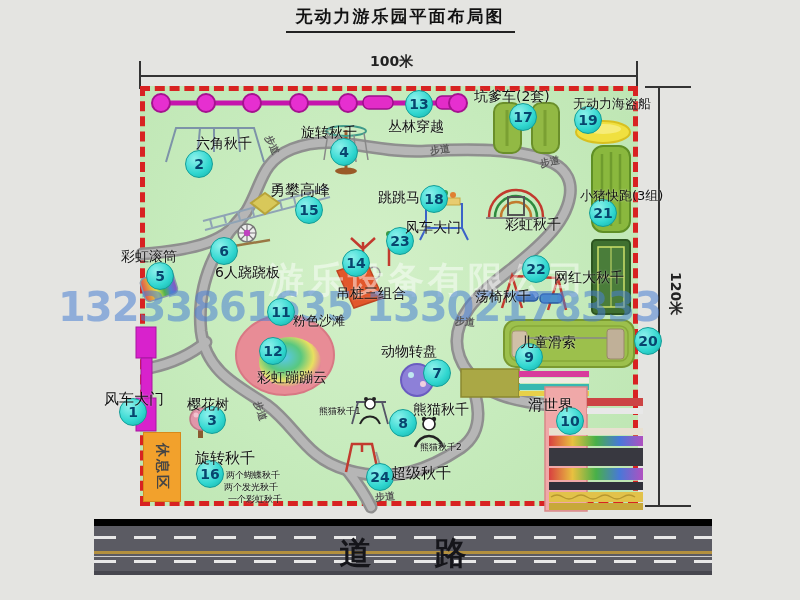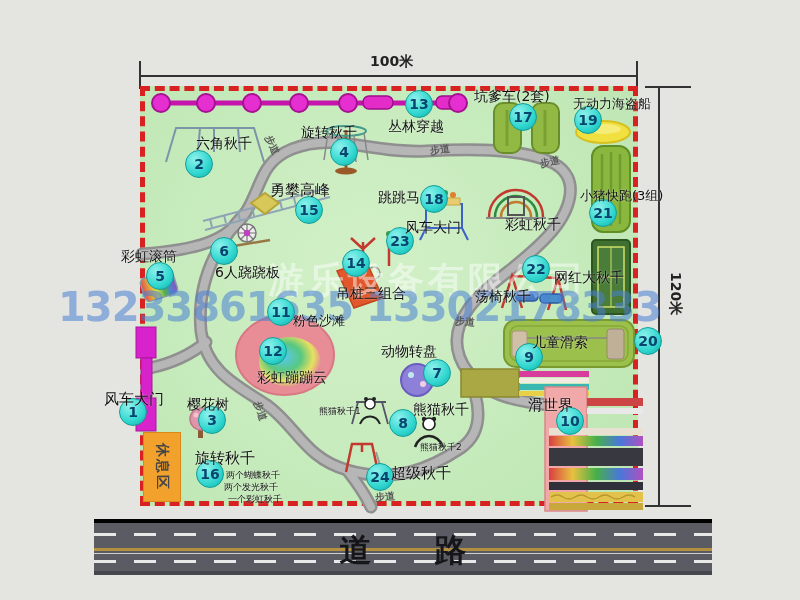--- a/index.html
+++ b/index.html
@@ -32,33 +32,36 @@
   #map-layer{position:absolute;left:0;top:0;width:800px;height:600px;z-index:4;}
   .badge{position:absolute;width:26px;height:26px;border-radius:50%;
          background:radial-gradient(circle at 35% 30%, #8df2ec, #2fd6cf 60%, #17aca6);
          border:1px solid #119e98;color:#07456e;font-weight:bold;font-size:14px;
          display:flex;align-items:center;justify-content:center;transform:translate(-50%,-50%);}
   .attr-label{position:absolute;font-size:13.5px;font-weight:normal;color:#101010;
               white-space:nowrap;text-shadow:0 0 2px rgba(255,255,255,0.65);}
   .walk-label{position:absolute;font-size:10px;font-weight:bold;color:#5a5a5a;white-space:nowrap;}
   
   #road{position:absolute;left:94px;top:519px;width:618px;height:56px;background:#5b5b63;
-        border-top:4px solid #000000;border-bottom:4px solid #46464e;box-sizing:border-box;}
+        border-top:7px solid #000000;border-bottom:4px solid #46464e;box-sizing:border-box;}
   .lane-dash{position:absolute;left:0;width:100%;height:3px;
              background:repeating-linear-gradient(90deg,#e8e8e8 0 22px,transparent 22px 40px);}
   #lane-center-yellow{position:absolute;left:0;top:25px;width:100%;height:3px;background:#b3903f;}
   #lane-center-white{position:absolute;left:0;top:30px;width:100%;height:1px;background:#cfcfcf;}
   #road-label{position:absolute;left:0;top:6px;width:100%;text-align:center;font-size:32px;
               font-weight:bold;color:#15151a;letter-spacing:26px;text-indent:26px;}
 </style>
 </head>
 <body>
 
 <div id="stage">
 
+  <div id="title-wrap">
+    <span id="map-title">无动力游乐园平面布局图</span>
+  </div>
 
   <div class="dim-line" style="left:140px;top:75px;width:497px;height:2px;"></div>
   <div class="dim-line" style="left:139px;top:61px;width:2px;height:28px;"></div>
   <div class="dim-line" style="left:636px;top:61px;width:2px;height:28px;"></div>
   <div class="dim-label" style="left:370px;top:53px;">100米</div>
 
   <div class="dim-line" style="left:658px;top:87px;width:2px;height:419px;"></div>
   <div class="dim-line" style="left:645px;top:86px;width:46px;height:2px;"></div>
   <div class="dim-line" style="left:645px;top:505px;width:46px;height:2px;"></div>
   <div class="dim-label" id="dim-height-label" style="left:666px;top:272px;">120米</div>
@@ -301,21 +304,21 @@
       <div class="attr-label" style="left: 301px; top: 124px; font-size: 14px;">旋转秋千</div>
       <div class="badge" style="left: 160px; top: 276px;">5</div>
       <div class="attr-label" style="left: 121px; top: 248px; font-size: 14px;">彩虹滚筒</div>
       <div class="badge" style="left: 224px; top: 251px;">6</div>
       <div class="attr-label" style="left: 215px; top: 264px; font-size: 14px;">6人跷跷板</div>
       <div class="badge" style="left: 437px; top: 373px;">7</div>
       <div class="attr-label" style="left: 381px; top: 343px; font-size: 14px;">动物转盘</div>
       <div class="badge" style="left: 403px; top: 423px;">8</div>
       <div class="attr-label" style="left: 413px; top: 401px; font-size: 14px;">熊猫秋千</div>
       <div class="badge" style="left: 529px; top: 357px;">9</div>
-      <div class="attr-label" style="left: 532px; top: 334px; font-size: 14px;">儿童滑索</div>
+      <div class="attr-label" style="left: 520px; top: 334px; font-size: 14px;">儿童滑索</div>
       <div class="badge" style="left: 570px; top: 421px;">10</div>
       <div class="attr-label" style="left: 528px; top: 396px; font-size: 15px;">滑世界</div>
       <div class="badge" style="left: 281px; top: 312px;">11</div>
       <div class="attr-label" style="left: 293px; top: 312px; font-size: 13px;">粉色沙滩</div>
       <div class="badge" style="left: 273px; top: 351px;">12</div>
       <div class="attr-label" style="left: 257px; top: 369px; font-size: 14px;">彩虹蹦蹦云</div>
       <div class="badge" style="left: 419px; top: 104px;">13</div>
       <div class="attr-label" style="left: 388px; top: 118px; font-size: 14px;">丛林穿越</div>
       <div class="badge" style="left: 356px; top: 263px;">14</div>
       <div class="attr-label" style="left: 336px; top: 285px; font-size: 14px;">吊桩三组合</div>

